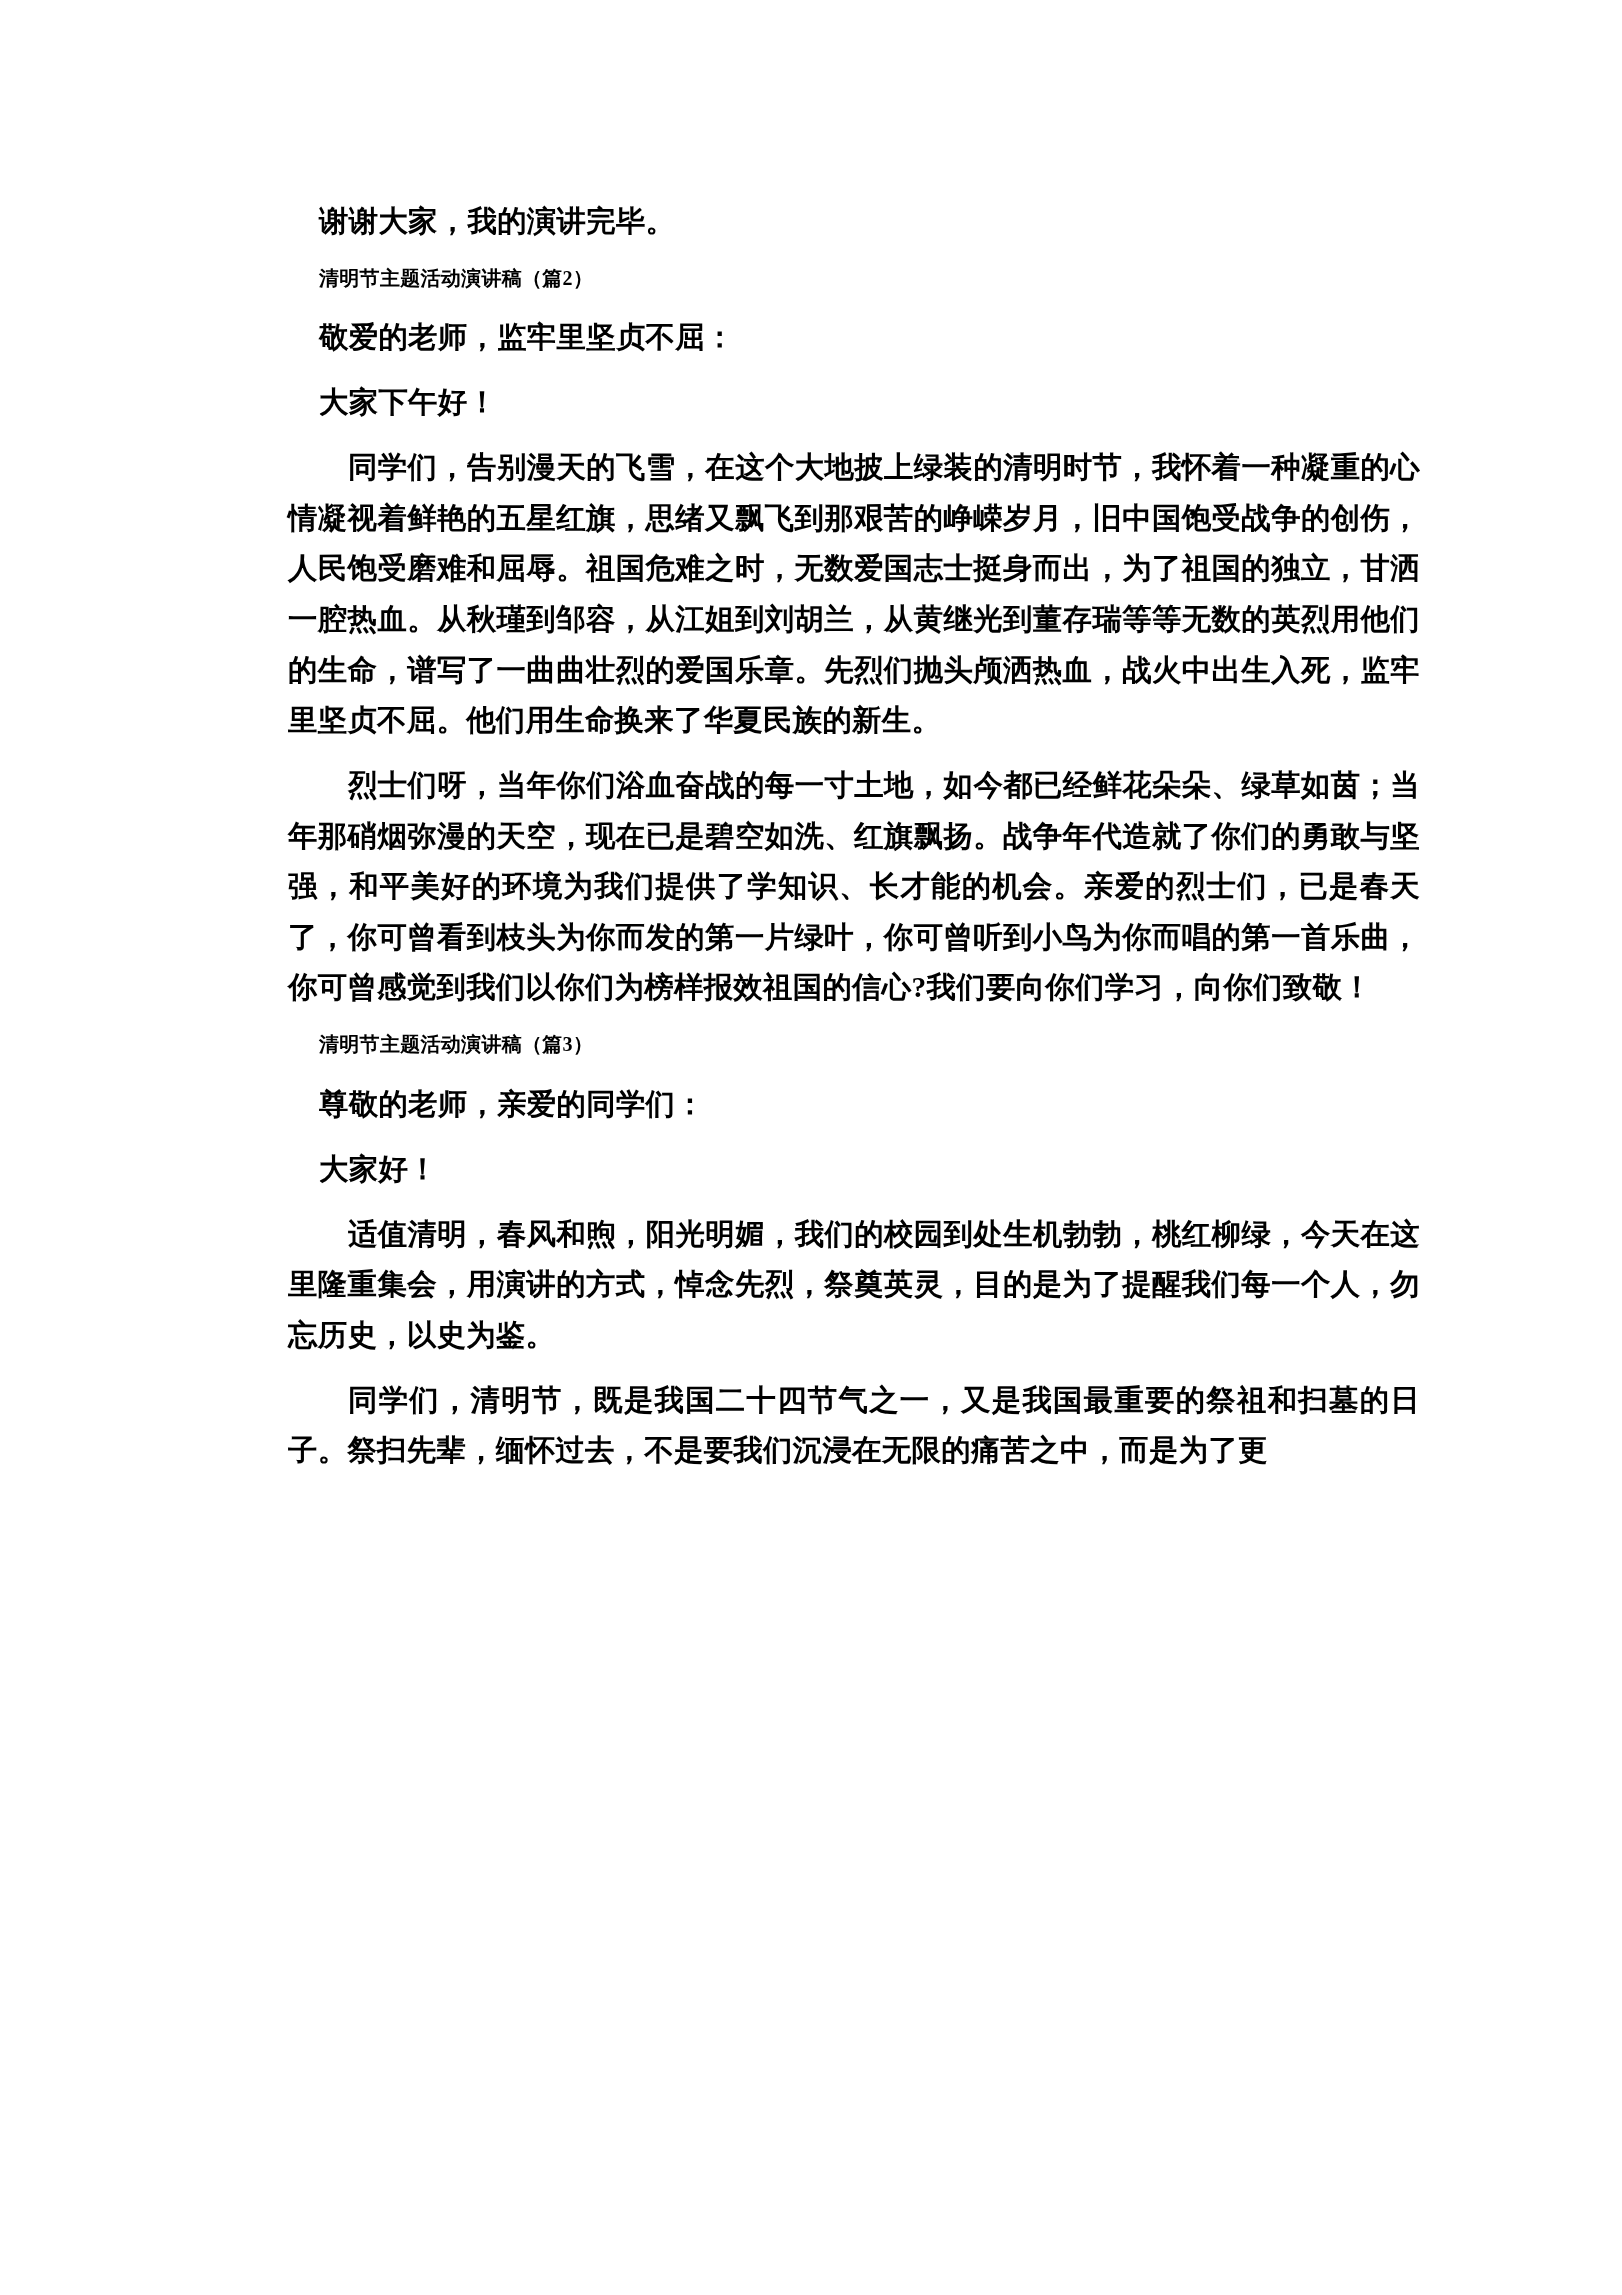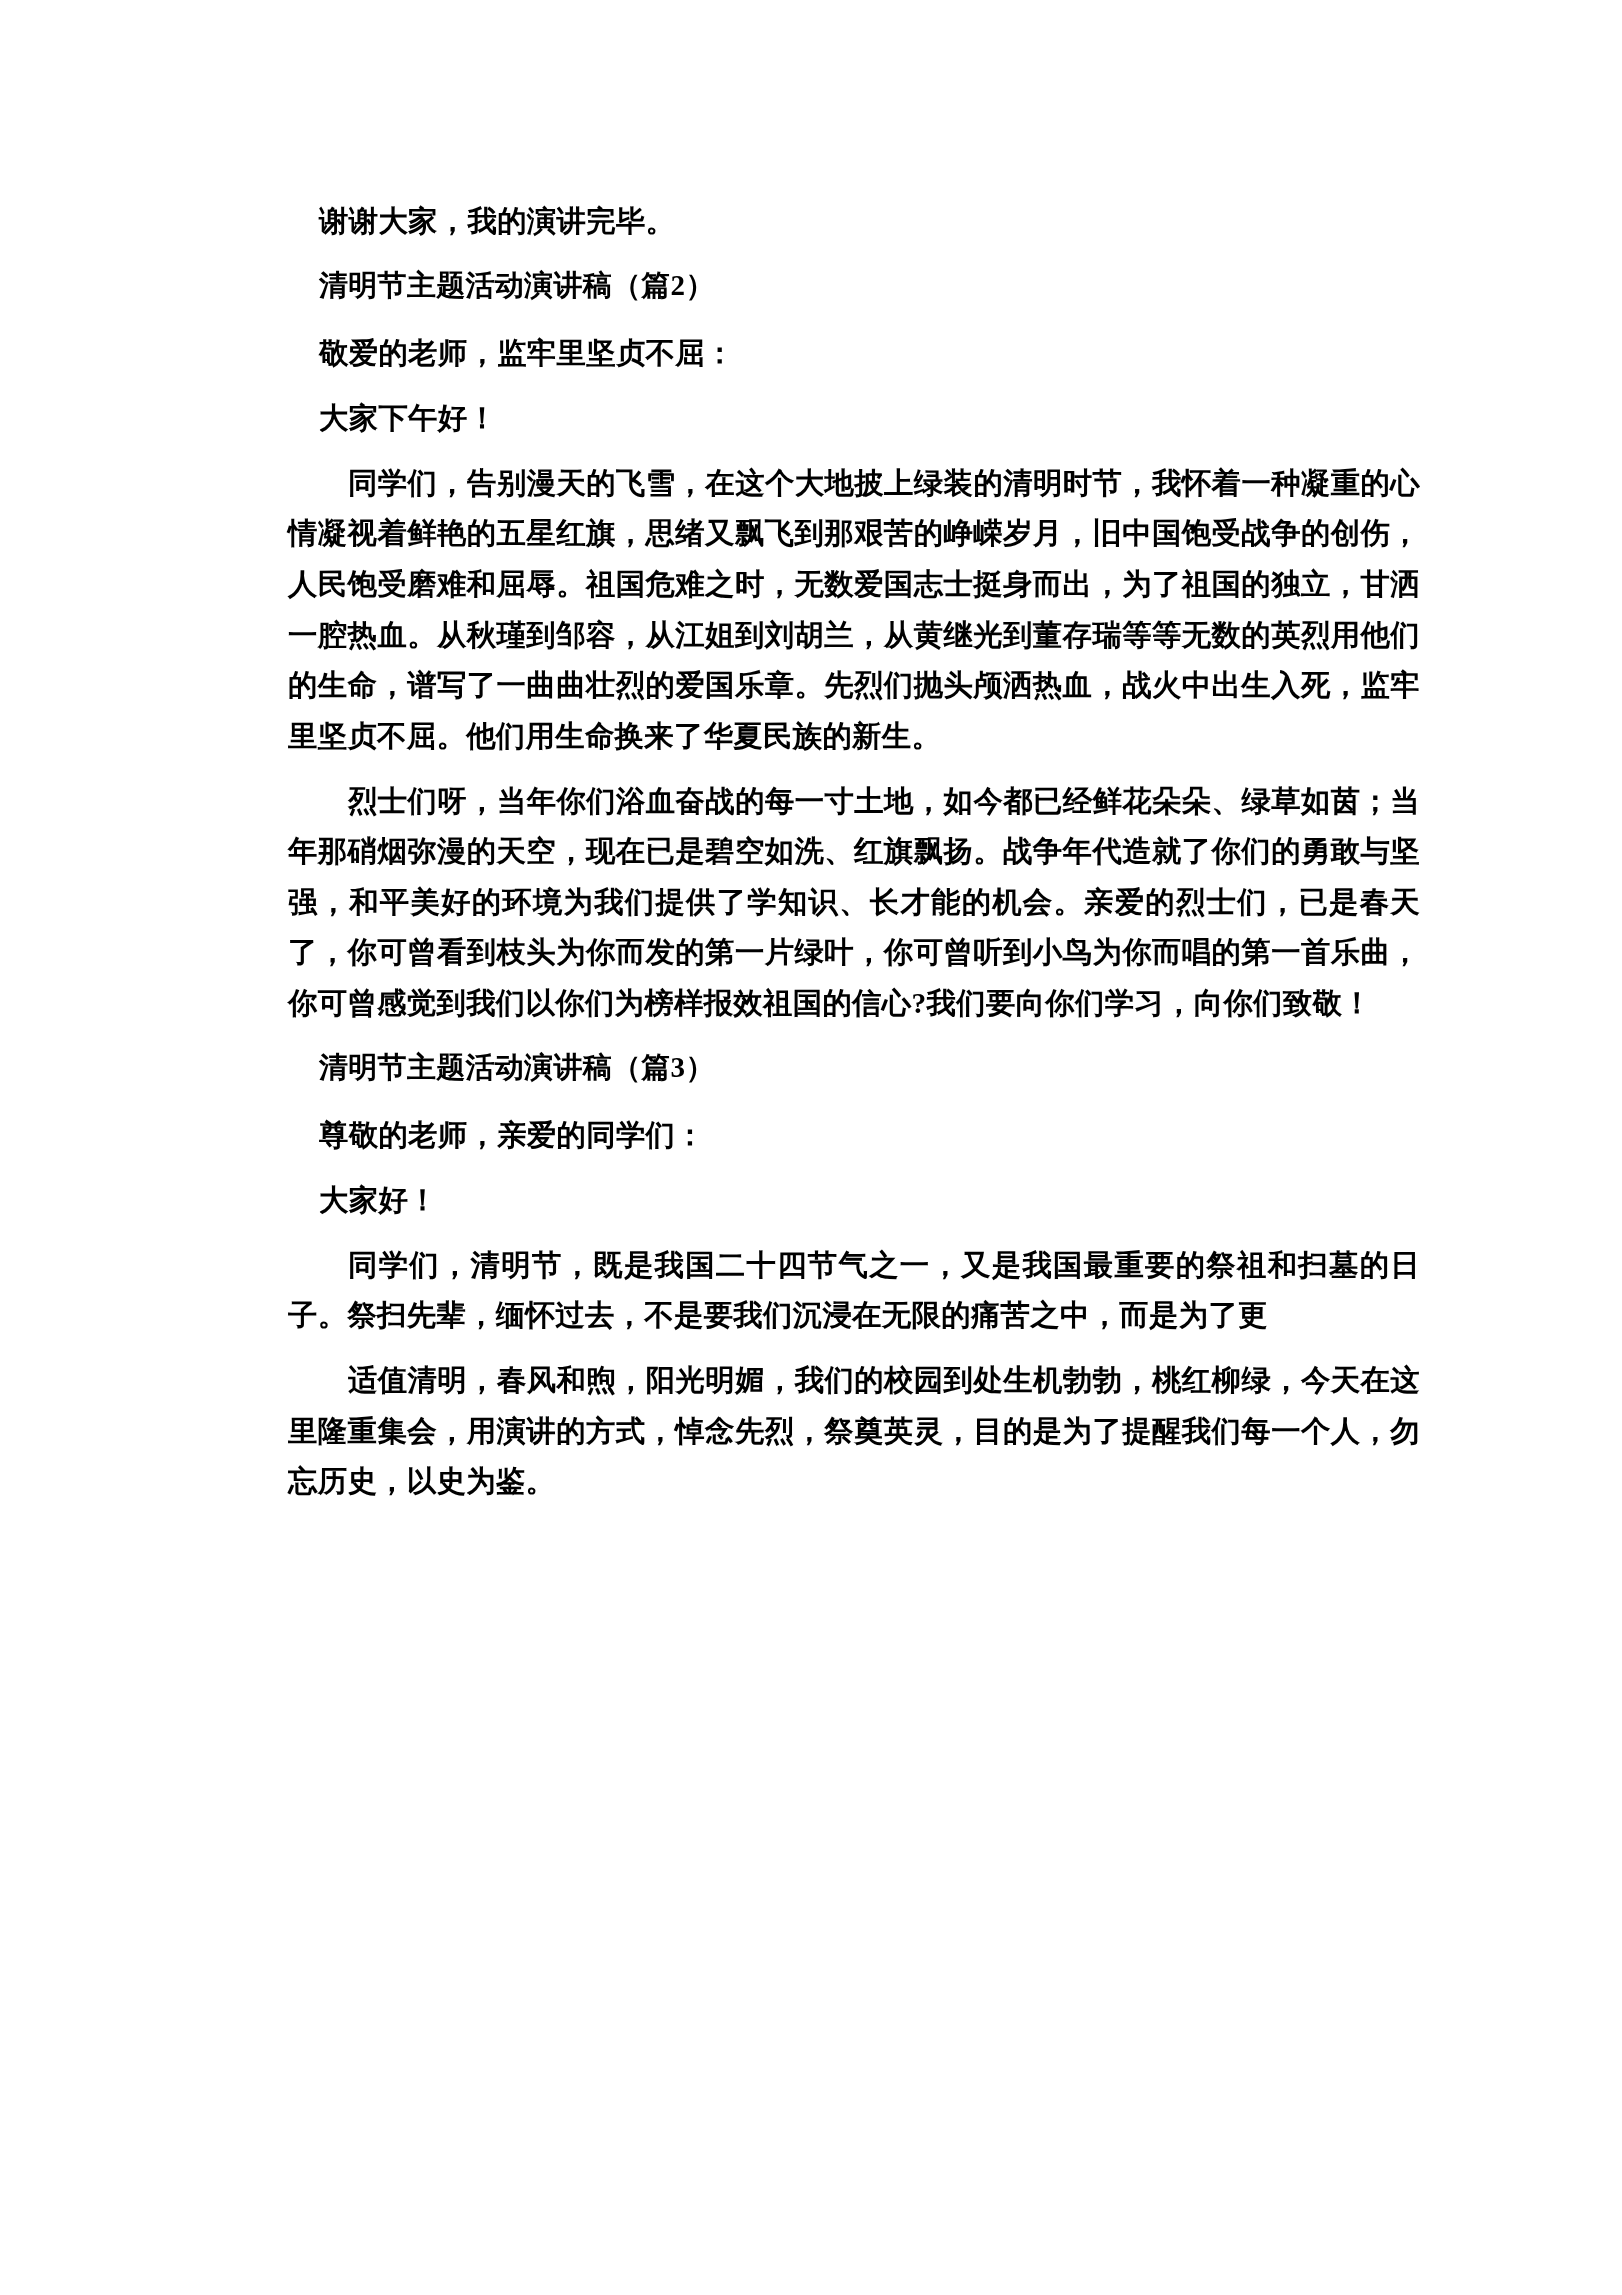--- a/index.html
+++ b/index.html
@@ -28,21 +28,21 @@
     letter-spacing: 0.3px;
     text-align: justify;
     text-justify: inter-ideograph;
   }
   
   .indent-1 {
     text-indent: 31px;
   }
   .heading {
     text-indent: 31px;
-    font-size: 29px;
+    font-size: 20px;
     margin-bottom: 17px;
   }
   .para {
     text-indent: 60px;
   }
   .short {
     text-indent: 31px;
   }
 </style>
 </head>
@@ -64,19 +64,19 @@
 
     <p class="para">烈士们呀，当年你们浴血奋战的每一寸土地，如今都已经鲜花朵朵、绿草如茵；当年那硝烟弥漫的天空，现在已是碧空如洗、红旗飘扬。战争年代造就了你们的勇敢与坚强，和平美好的环境为我们提供了学知识、长才能的机会。亲爱的烈士们，已是春天了，你可曾看到枝头为你而发的第一片绿叶，你可曾听到小鸟为你而唱的第一首乐曲，你可曾感觉到我们以你们为榜样报效祖国的信心?我们要向你们学习，向你们致敬！</p>
 
 
     <p class="heading">清明节主题活动演讲稿（篇3）</p>
 
     <p class="indent-1">尊敬的老师，亲爱的同学们：</p>
 
     <p class="indent-1">大家好！</p>
 
+    <p class="para">适值清明，春风和煦，阳光明媚，我们的校园到处生机勃勃，桃红柳绿，今天在这里隆重集会，用演讲的方式，悼念先烈，祭奠英灵，目的是为了提醒我们每一个人，勿忘历史，以史为鉴。</p>
+
     <p class="para">同学们，清明节，既是我国二十四节气之一，又是我国最重要的祭祖和扫墓的日子。祭扫先辈，缅怀过去，不是要我们沉浸在无限的痛苦之中，而是为了更</p>
-
-    <p class="para">适值清明，春风和煦，阳光明媚，我们的校园到处生机勃勃，桃红柳绿，今天在这里隆重集会，用演讲的方式，悼念先烈，祭奠英灵，目的是为了提醒我们每一个人，勿忘历史，以史为鉴。</p>
 
   </div>
 </div>
 
 
 </body></html>

